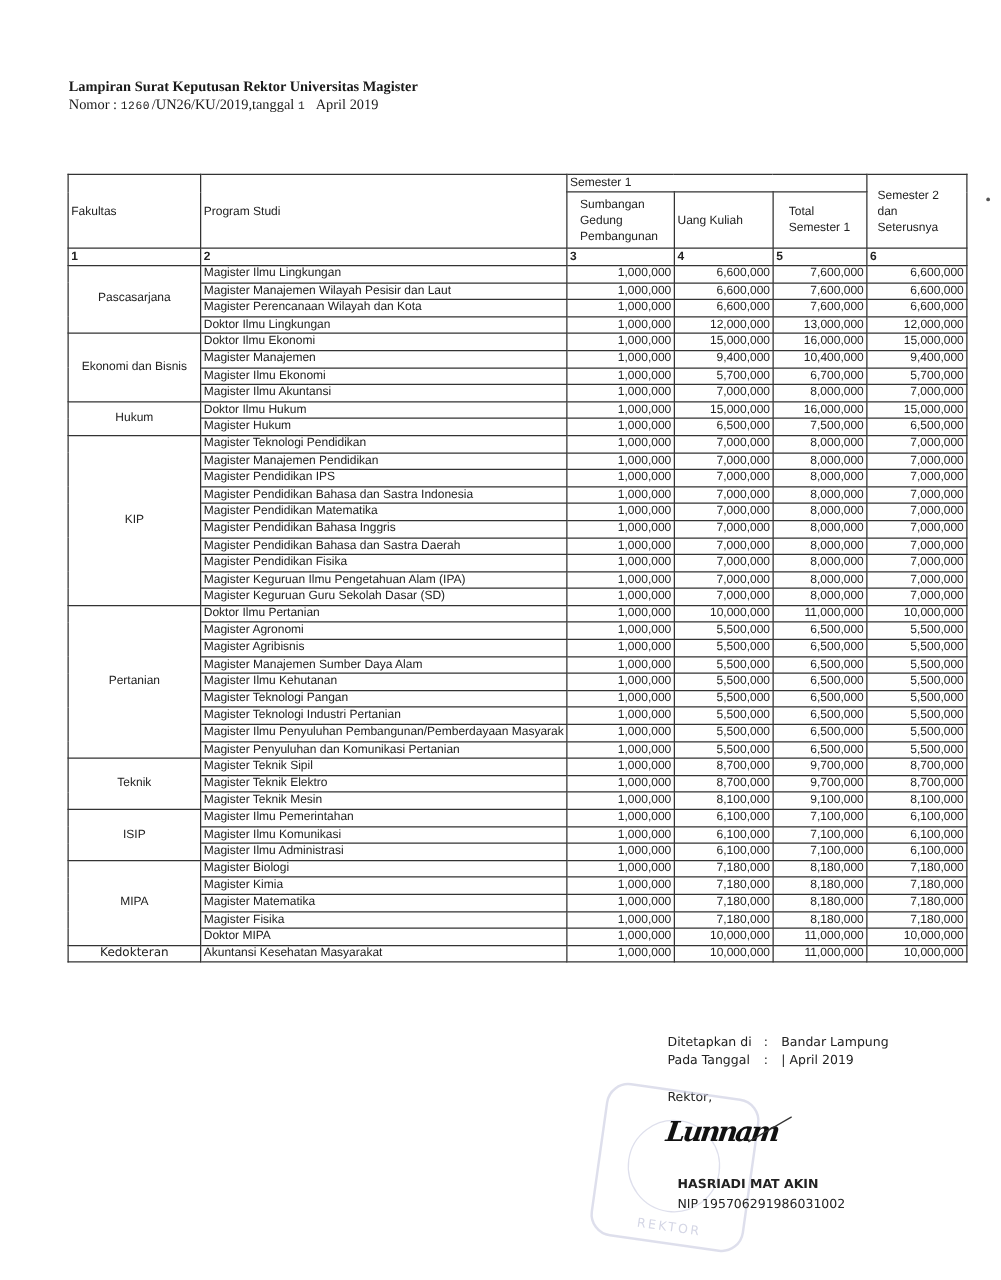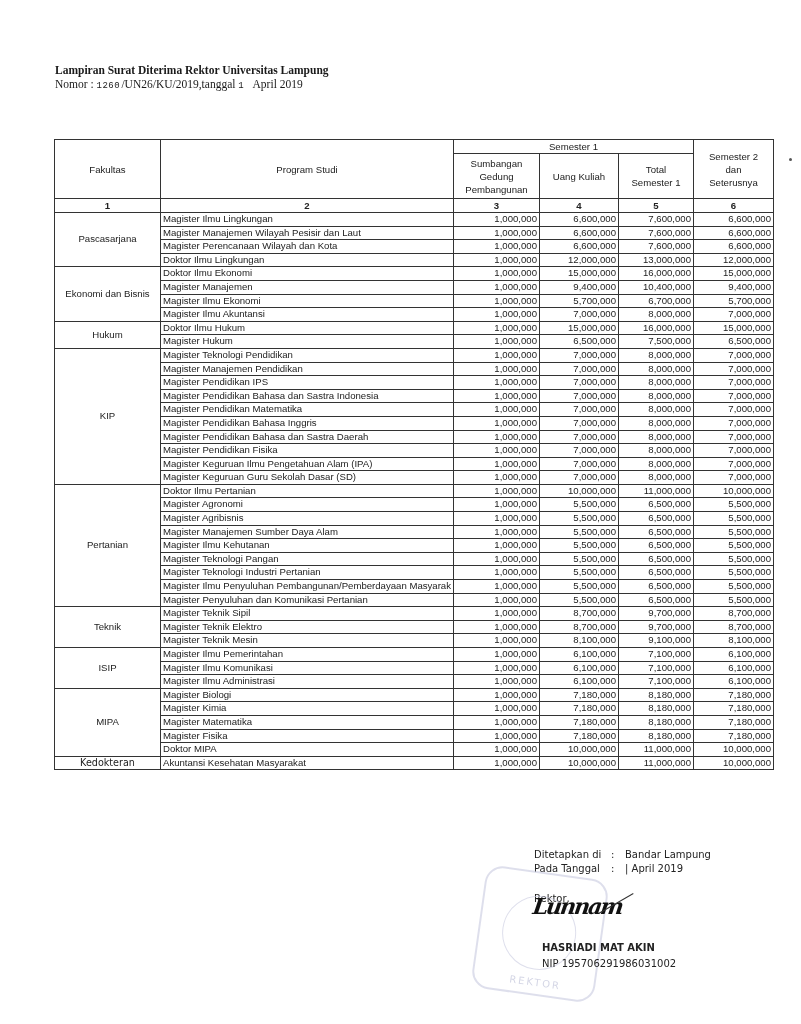--- a/index.html
+++ b/index.html
@@ -4,42 +4,42 @@
 <style>
   html, body { margin:0; padding:0; background:#fff; }
   body { width:801px; height:1024px; position:relative; overflow:hidden; color:#1a1a1a; }
   .hdr { position:absolute; left:55px; top:64px; font-family:"Liberation Serif", serif; font-size:11.5px; line-height:13.5px; }
   .hdr .title { font-weight:bold; }
   .hdr .row { white-space:nowrap; }
   .hdr .hand { font-family:Liberation Mono, monospace; font-size:9px; letter-spacing:0.5px; display:inline-block; width:22px; }
   .hdr .indent { padding-left:53px; }
   .tbl { position:absolute; left:54px; top:139px; border-collapse:collapse; font-family:"Liberation Sans", sans-serif; font-size:9.6px; color:#222; }
   .tbl td, .tbl th { border:1px solid #333; padding:0 2px; font-weight:normal; white-space:nowrap; overflow:hidden; }
-  .tbl th { text-align:center; line-height:13px; }
+  .tbl th { text-align:left; line-height:13px; }
   .tbl .numrow th { font-weight:bold; height:12px; }
   .tbl td { height:12.6px; line-height:12.6px; }
   .tbl td.num { text-align:right; }
   .tbl td.fak { text-align:center; vertical-align:middle; }
-  .sig { position:absolute; left:534px; top:848px; font-family:"DejaVu Sans", sans-serif; font-size:10px; line-height:14px; color:#222; }
+  .sig { position:absolute; left:534px; top:828px; font-family:"DejaVu Sans", sans-serif; font-size:10px; line-height:14px; color:#222; }
   .sig .lbl { display:inline-block; width:77px; }
   .sig .colon { display:inline-block; width:14px; }
   .signature { position:absolute; left:533px; top:893px; font-family:"DejaVu Serif", serif; font-style:italic; font-size:22px; font-weight:bold; letter-spacing:-2px; color:#111; transform:skewX(-8deg); }
   .sig-line { position:absolute; left:596px; top:903px; width:40px; height:1px; background:#333; transform:rotate(-30deg); }
   .signame { position:absolute; left:542px; top:940px; font-family:"DejaVu Sans", sans-serif; font-size:10px; line-height:16px; color:#222; }
   .signame .name { font-weight:bold; }
   .stamp { position:absolute; left:478px; top:872px; width:120px; height:120px; border:2px solid #c9cbe0; border-radius:18px; transform:rotate(8deg); opacity:0.6; }
   .stamp .inner { position:absolute; left:22px; top:22px; width:72px; height:72px; border:1px solid #c9cbe0; border-radius:50%; }
   .stamp .txt { position:absolute; left:36px; bottom:6px; font-family:"DejaVu Sans", sans-serif; font-size:10px; color:#b8bbd4; letter-spacing:2px; }
   .dot { position:absolute; width:3px; height:3px; background:#555; border-radius:50%; }
 </style>
 </head>
 <body>
 
 <div class="hdr">
-  <div class="row title">Lampiran Surat Diterima Rektor Universitas Lampung</div>
+  <div class="row title">Lampiran Surat Keputusan Rektor Universitas Magister</div>
   <div class="row">
     <span>Nomor :</span>
     <span class="hand">1260</span>
     <span>/UN26/KU/2019,tanggal</span>
     <span class="hand" style="width:12px">1</span>
     <span>April 2019</span>
   </div>
 </div>
 
 <table class="tbl" id="fee-table">

